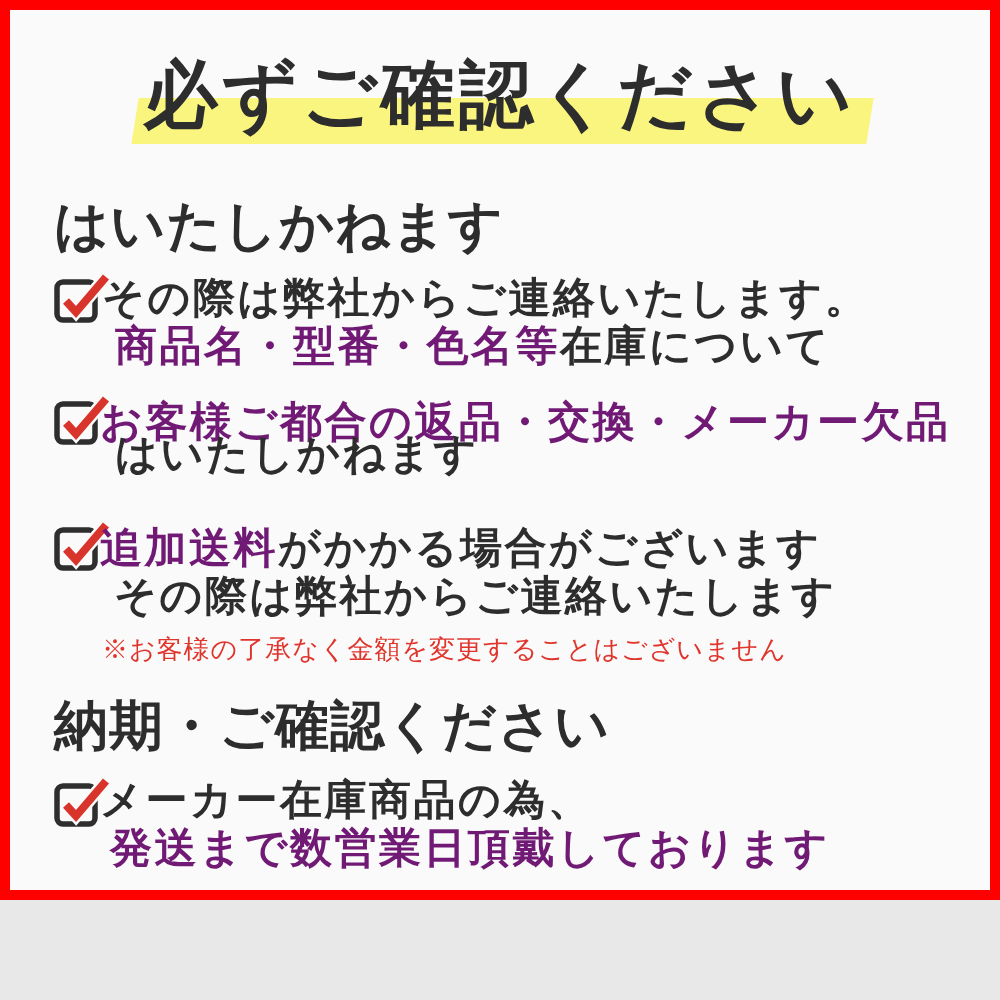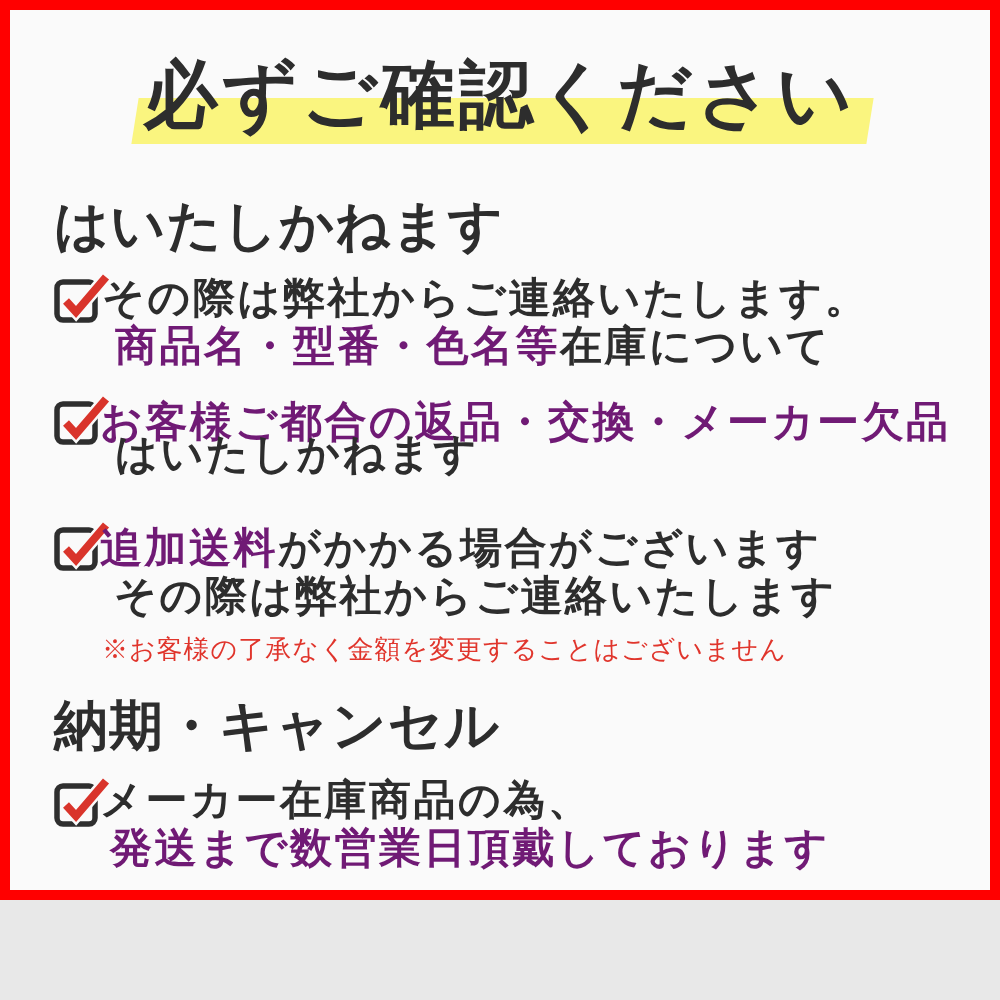--- a/index.html
+++ b/index.html
@@ -86,21 +86,21 @@
     <path d="M12 27 L22 38 L52 3" fill="none" stroke="#d9342b" stroke-width="8"></path>
   </svg>
   <div class="body-line" style="left:90px;top:514px;">
     <span class="red">追加送料</span><span class="black">がかかる場合がございます</span>
   </div>
   <div class="body-line" style="left:104px;top:562px;">
     <span class="black">その際は弊社からご連絡いたします</span>
   </div>
   <div class="note-line" style="left:92px;top:624px;">※お客様の了承なく金額を変更することはございません</div>
 
-  <div class="section-heading" style="top:684px;">納期・キャンセル</div>
+  <div class="section-heading" style="top:684px;">納期・ご確認ください</div>
 
   <svg class="check-icon" style="left:44px;top:768px;" viewBox="0 0 58 50">
     <rect x="3" y="8" width="38" height="38" rx="6" fill="none" stroke="#2e2e2e" stroke-width="5.5"></rect>
     <path d="M12 27 L22 38 L52 3" fill="none" stroke="#fafafa" stroke-width="13"></path>
     <path d="M12 27 L22 38 L52 3" fill="none" stroke="#d9342b" stroke-width="8"></path>
   </svg>
   <div class="body-line" style="left:100px;top:814px;">
     <span class="red">発送まで数営業日頂戴しております</span>
   </div>
   <div class="body-line" style="left:90px;top:766px;">

